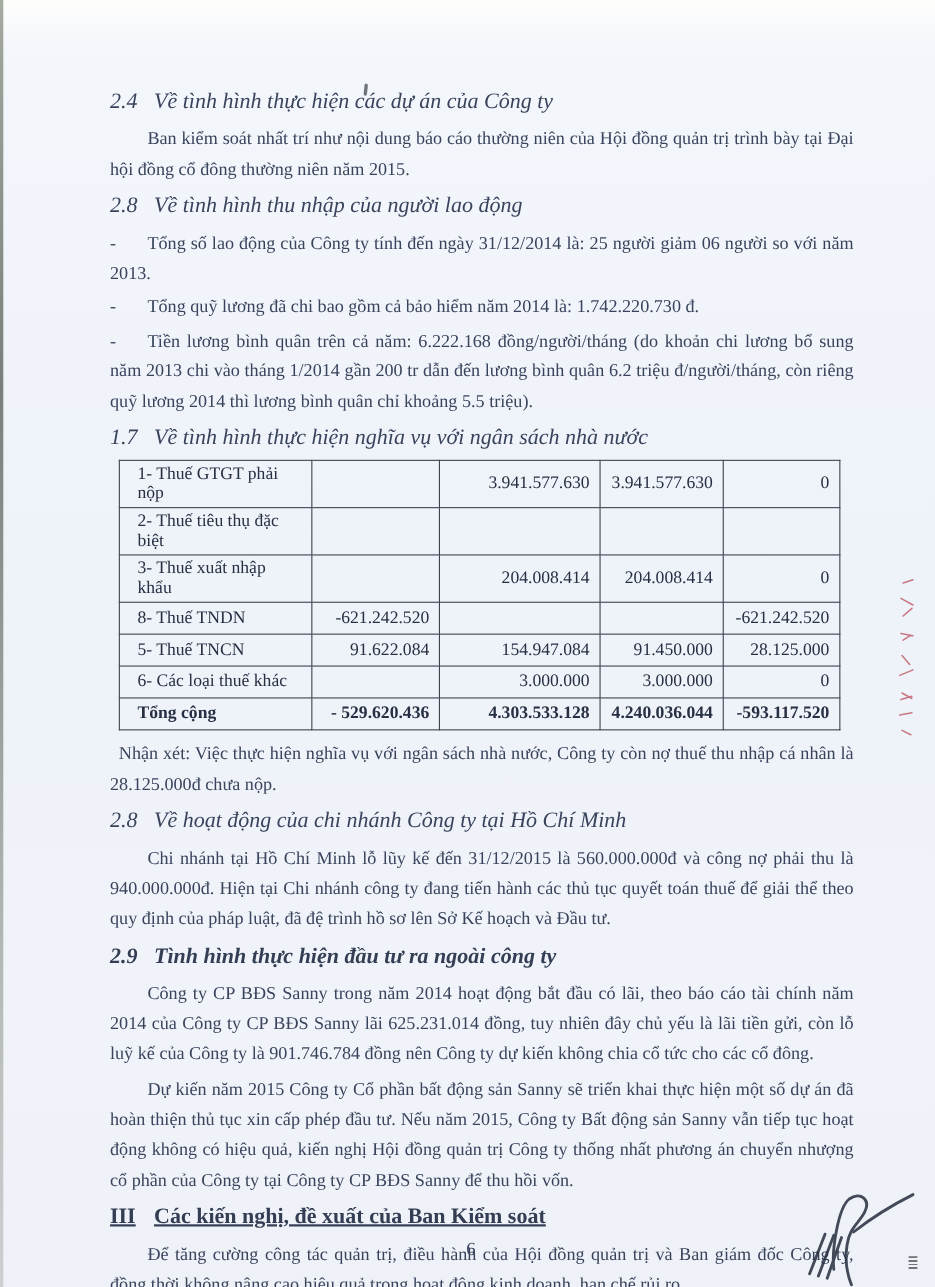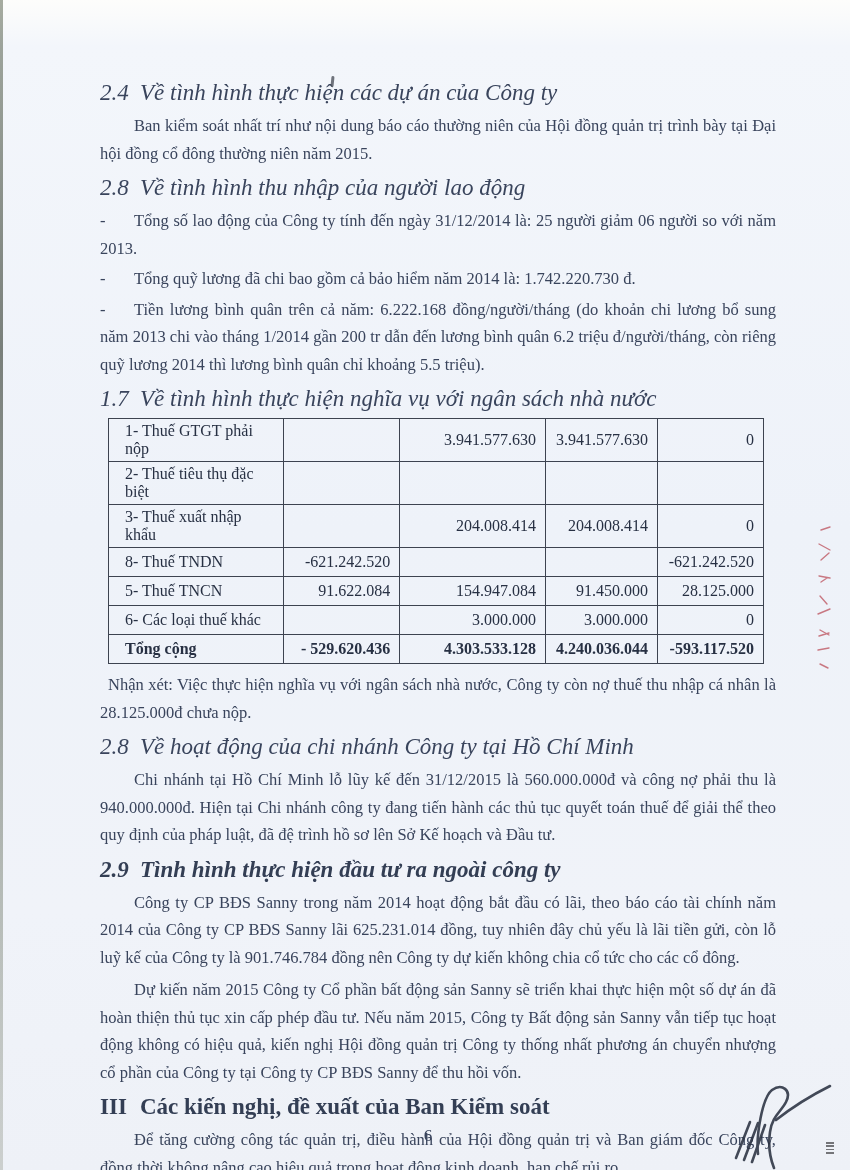--- a/index.html
+++ b/index.html
@@ -7,25 +7,25 @@
     width:850px;height:1170px;position:relative;overflow:hidden;
     background:linear-gradient(180deg,#fdfdfb 0%,#f3f6fb 4%,#eef2f9 45%,#f0f3f9 78%,#eef1f7 100%);
     font-family:"Liberation Serif","DejaVu Serif",serif;
     color:#39445c;
   }
   .scan-edge{
     position:absolute;left:0;top:0;width:3px;height:1170px;z-index:2;
     background:linear-gradient(180deg,rgba(95,105,85,.55),rgba(42,50,38,.6) 30%,rgba(90,100,80,.4) 75%,rgba(125,130,112,.3));
   }
   .page{position:absolute;left:100px;top:80px;width:676px;z-index:1;}
-  .heading{display:flex;font-style:italic;font-size:23px;line-height:25px;margin:8px 0 7px;}
+  .heading{display:flex;font-style:italic;font-size:20px;line-height:25px;margin:8px 0 7px;}
   .heading .num{flex:none;width:40px;}
   .heading.first{margin-top:0;}
   .heading.bold-italic{font-weight:bold;color:#333e54;}
-  .heading.upright-bold{font-style:normal;font-weight:bold;color:#333e54;}
+  .heading.upright-bold{font-style:normal;font-weight:bold;color:#333e54;text-decoration:underline;}
   .para{margin:0;text-align:justify;text-indent:34px;font-size:16.5px;line-height:27.5px;}
   .bullet{margin:3px 0 0 0;text-align:justify;text-indent:0;font-size:16.5px;line-height:27.5px;}
   .bullet .dash{display:inline-block;width:34px;}
   .remark{margin:7px 0 0 0;text-align:justify;text-indent:8px;font-size:16.5px;line-height:27.5px;}
   .remark .lead{text-underline-offset:3px;}
   table.tax{border-collapse:collapse;width:656px;margin:6px 0 4px 8px;color:#273043;}
   table.tax th,table.tax td{border:1.7px solid #3d4350;}
   table.tax th{font-size:16.8px;font-weight:bold;text-align:center;padding:7px 2px;}
   table.tax td{font-size:16px;padding:3px 8px;height:22px;}
   table.tax td.lbl{text-align:left;padding-left:16px;}

